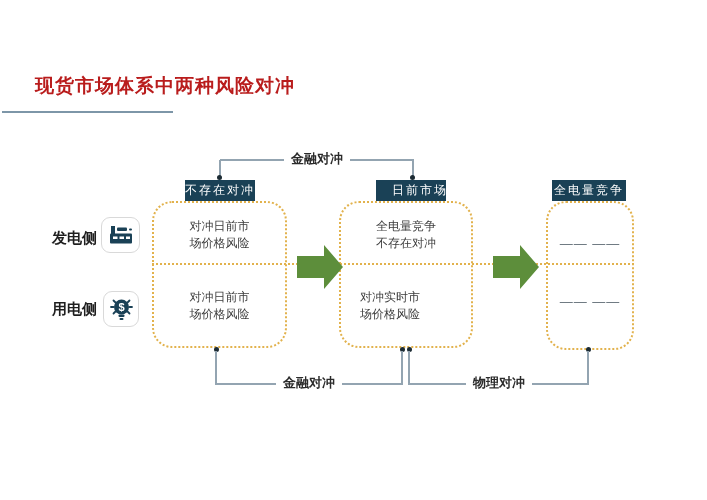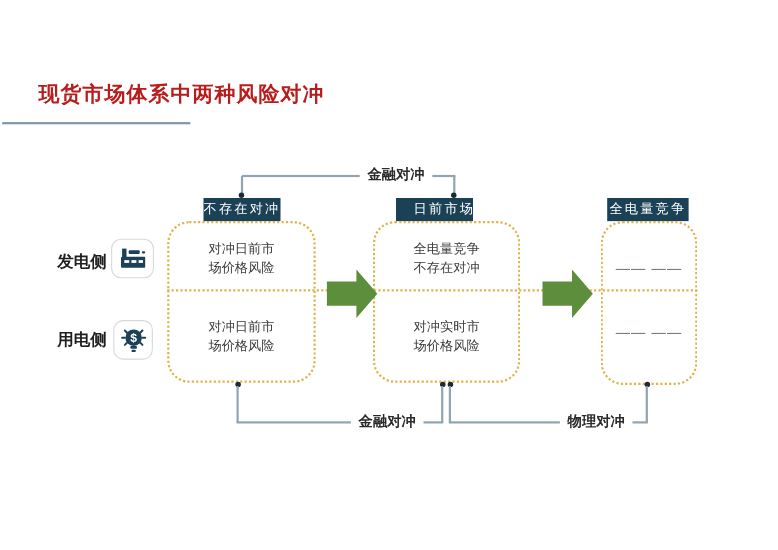--- a/index.html
+++ b/index.html
@@ -15,21 +15,21 @@
   .title-underline {
     position:absolute; left:2px; top:111px; width:171px; height:2px; background:#7d96a8;
   }
   .hline { position:absolute; height:2px; background:#93a4b1; }
   .vline { position:absolute; width:2px; background:#93a4b1; }
   .dot {
     position:absolute; width:5px; height:5px; background:#1c2b33; border-radius:50%;
   }
   .bracket-label {
     position:absolute; width:66px; height:18px; background:#ffffff; text-align:center;
-    font-size:13px; font-weight:bold; color:#2b2b2b; line-height:18px; white-space:nowrap;margin-left:43px;
+    font-size:13px; font-weight:bold; color:#2b2b2b; line-height:18px; white-space:nowrap;
   }
   .market-header {
     position:absolute; height:21px; background:#1a4156; color:#ffffff; text-align:center;
     font-size:12px; line-height:21px; letter-spacing:2px; white-space:nowrap;
   }
   .dotted-box {
     position:absolute; border:2px dotted #e2b24d; border-radius:20px; background:transparent;
   }
   .divider {
     position:absolute; left:152px; top:263px; width:482px; height:0;
@@ -58,36 +58,36 @@
   <div class="title-underline"></div>
 
   <div class="hline" style="left:220px; top:159px; width:194px;"></div>
   <div class="vline" style="left:219px; top:160px; height:17px;"></div>
   <div class="vline" style="left:412px; top:160px; height:17px;"></div>
   <div class="dot" style="left:217px; top:175px;"></div>
   <div class="dot" style="left:410px; top:175px;"></div>
   <div class="bracket-label" style="left:284px; top:150px;">金融对冲</div>
 
   <div class="market-header" style="left:185px; top:180px; width:70px;">不存在对冲</div>
-  <div class="market-header" style="left:360px; top:180px; width:70px;padding-left:16px;">日前市场</div>
+  <div class="market-header" style="left:376px; top:180px; width:70px;padding-left:16px;">日前市场</div>
   <div class="market-header" style="left:552px; top:180px; width:74px;">全电量竞争</div>
 
   <div class="dotted-box" style="left:152px; top:201px; width:135px; height:147px;"></div>
   <div class="dotted-box" style="left:339px; top:201px; width:134px; height:147px;"></div>
   <div class="dotted-box" style="left:546px; top:201px; width:88px; height:149px;"></div>
 
   <div class="divider"></div>
 
   <div class="cell" style="left:152px; top:218px; width:135px;">对冲日前市
 场价格风险</div>
   <div class="cell" style="left:152px; top:289px; width:135px;">对冲日前市
 场价格风险</div>
   <div class="cell" style="left:339px; top:218px; width:134px;">全电量竞争
 不存在对冲</div>
-  <div class="cell" style="left:339px; top:289px; width:134px;text-align:center;">对冲实时市
+  <div class="cell" style="left:323px; top:289px; width:134px;text-align:center;">对冲实时市
 场价格风险</div>
   <div class="cell dashes" style="left:546px; top:235px; width:88px;">—— ——</div>
   <div class="cell dashes" style="left:546px; top:293px; width:88px;">—— ——</div>
 
   <svg class="arrow" style="left:297px; top:243px;" width="48" height="48" viewBox="0 0 48 48">
     <polygon points="0,13 27,13 27,2 46,24 27,46 27,35 0,35" fill="#5d8e3b"></polygon>
   </svg>
   <svg class="arrow" style="left:493px; top:243px;" width="48" height="48" viewBox="0 0 48 48">
     <polygon points="0,13 27,13 27,2 46,24 27,46 27,35 0,35" fill="#5d8e3b"></polygon>
   </svg>

